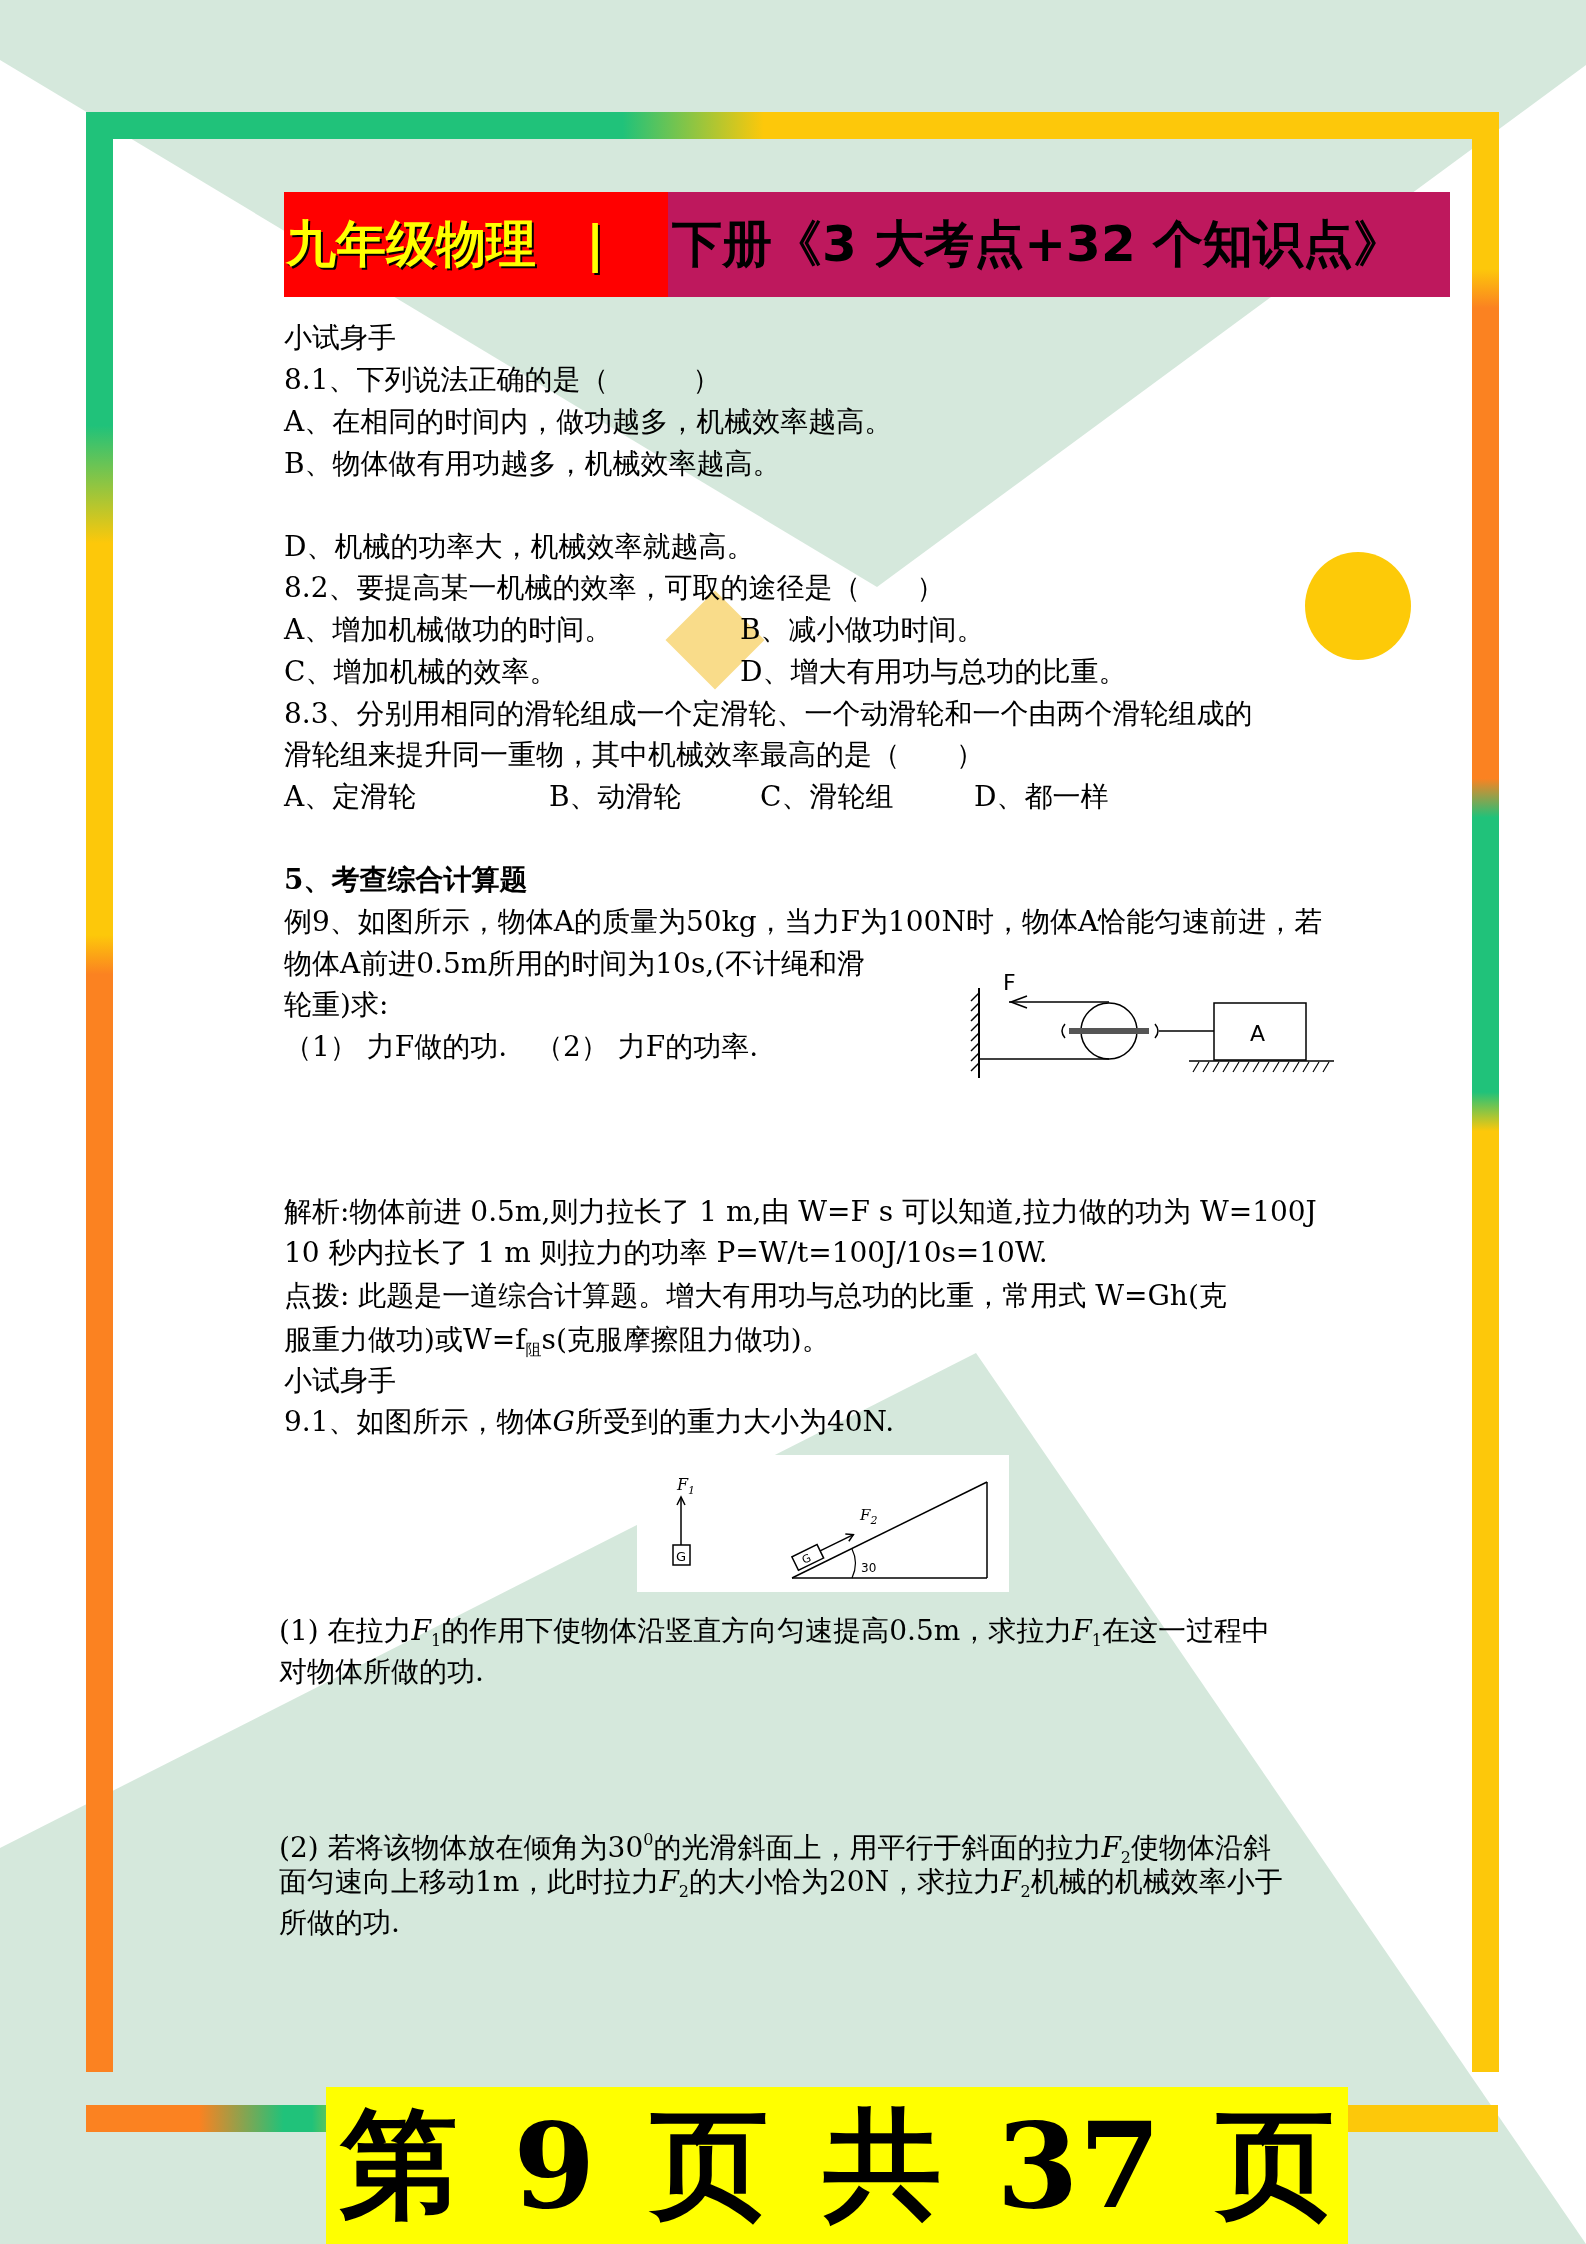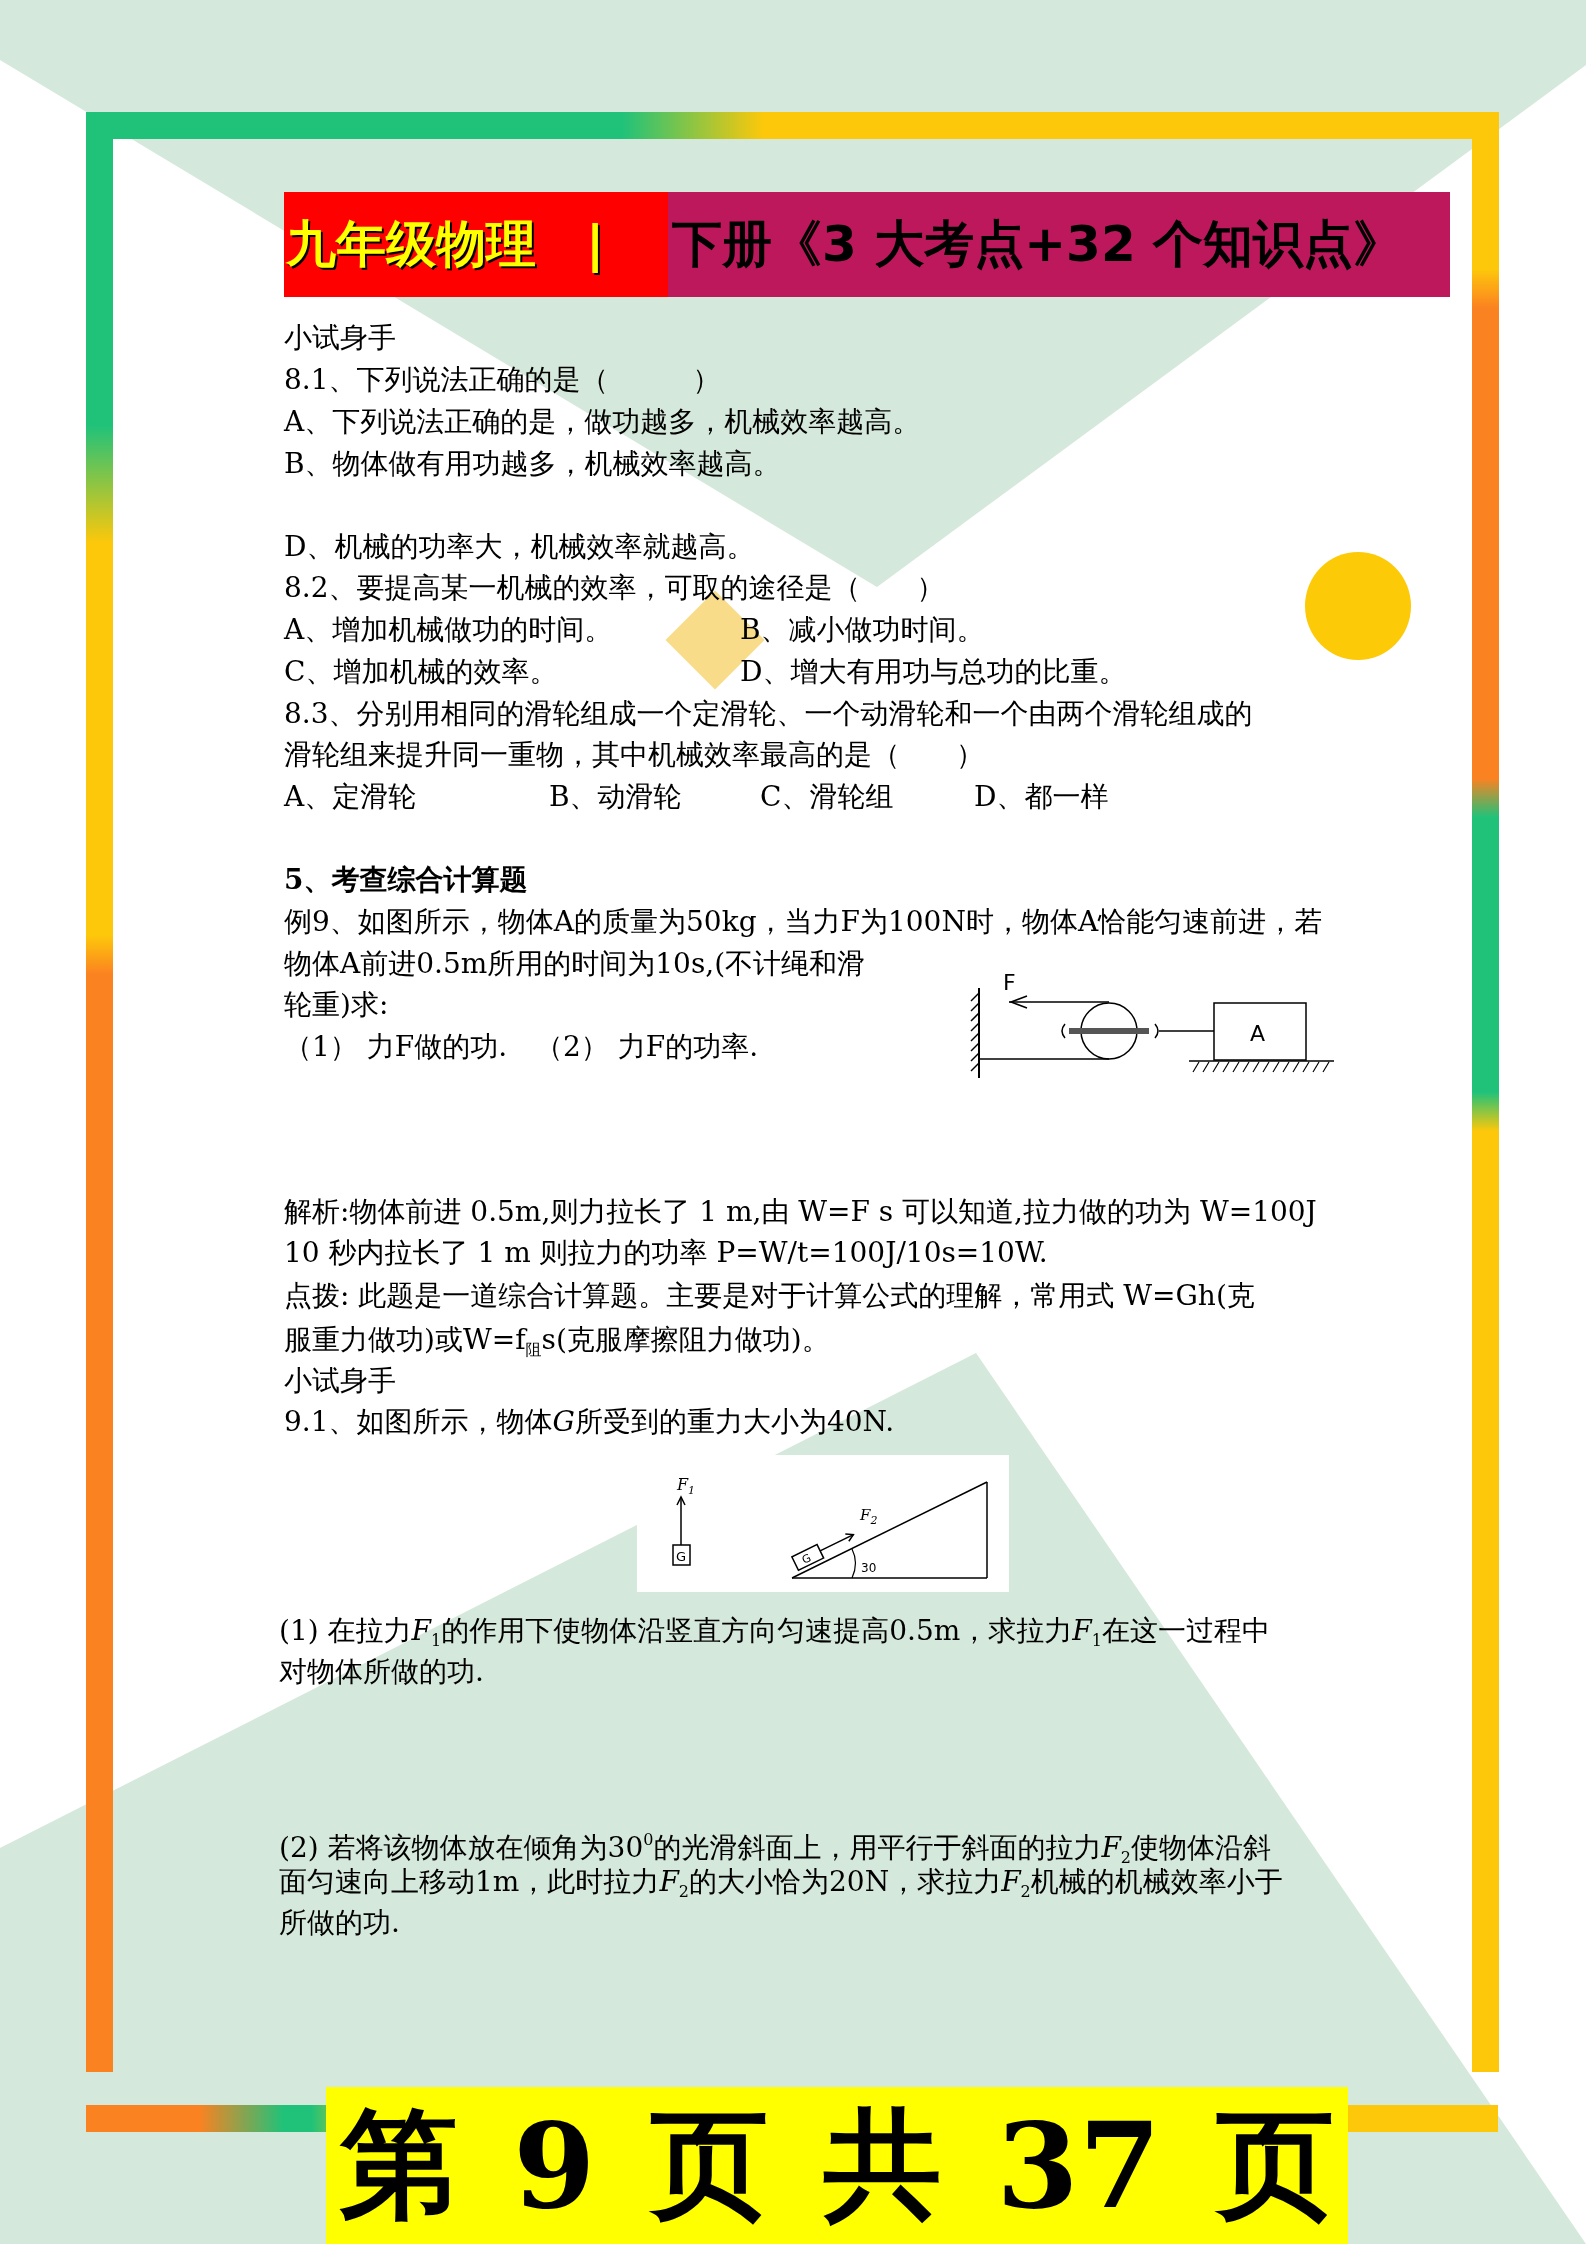--- a/index.html
+++ b/index.html
@@ -44,21 +44,21 @@
 
 <div class="content">
 
   <div class="banner">
     <div class="red">九年级物理　|</div>
     <div class="green">下册《3 大考点+32 个知识点》</div>
   </div>
 
   <div class="ln" style="top:318px">小试身手</div>
   <div class="ln" style="top:360px">8.1、下列说法正确的是（　　　）</div>
-  <div class="ln" style="top:402px">A、下列说法正确的是，做功越多，机械效率越高。</div>
+  <div class="ln" style="top:402px">A、在相同的时间内，做功越多，机械效率越高。</div>
   <div class="ln" style="top:444px">B、物体做有用功越多，机械效率越高。</div>
   <div class="ln" style="top:527px">D、机械的功率大，机械效率就越高。</div>
 
   <div class="ln" style="top:568px">8.2、要提高某一机械的效率，可取的途径是（　　）</div>
   <div class="ln" style="top:610px">A、增加机械做功的时间。</div>
   <div class="ln" style="top:610px;left:696px">B、减小做功时间。</div>
   <div class="ln" style="top:652px">C、增加机械的效率。</div>
   <div class="ln" style="top:652px;left:696px">D、增大有用功与总功的比重。</div>
 
   <div class="ln" style="top:694px">8.3、分别用相同的滑轮组成一个定滑轮、一个动滑轮和一个由两个滑轮组成的</div>
@@ -111,21 +111,21 @@
         <line x1="340" y1="104" x2="334" y2="114"></line>
       <line x1="350" y1="104" x2="344" y2="114"></line>
         <line x1="360" y1="104" x2="354" y2="114"></line>
       <line x1="370" y1="104" x2="364" y2="114"></line>
         <line x1="380" y1="104" x2="374" y2="114"></line>
     </g>
   </svg>
 
   <div class="ln" style="top:1192px">解析:物体前进 0.5m,则力拉长了 1 m,由 W=F s 可以知道,拉力做的功为 W=100J</div>
   <div class="ln" style="top:1233px">10 秒内拉长了 1 m 则拉力的功率 P=W/t=100J/10s=10W.</div>
-  <div class="ln" style="top:1276px">点拨: 此题是一道综合计算题。主要是对于计算公式的理解，常用式 W=Gh(克</div>
+  <div class="ln" style="top:1276px">点拨: 此题是一道综合计算题。增大有用功与总功的比重，常用式 W=Gh(克</div>
   <div class="ln" style="top:1320px"><span>服重力做功)或W=f</span><span class="sub">阻</span><span>s(克服摩擦阻力做功)。</span></div>
 
   <div class="ln" style="top:1361px">小试身手</div>
   <div class="ln" style="top:1402px"><span>9.1、如图所示，物体</span><span class="it">G</span><span>所受到的重力大小为40N.</span></div>
 
   <svg class="fig2" viewBox="0 0 372 137">
     <text x="40" y="35" font-family="DejaVu Serif, serif" font-style="italic" font-size="16">
       <tspan>F</tspan><tspan font-size="11" dy="4">1</tspan>
     </text>
     <line x1="44" y1="42" x2="44" y2="90" stroke="#000" stroke-width="1.5"></line>

